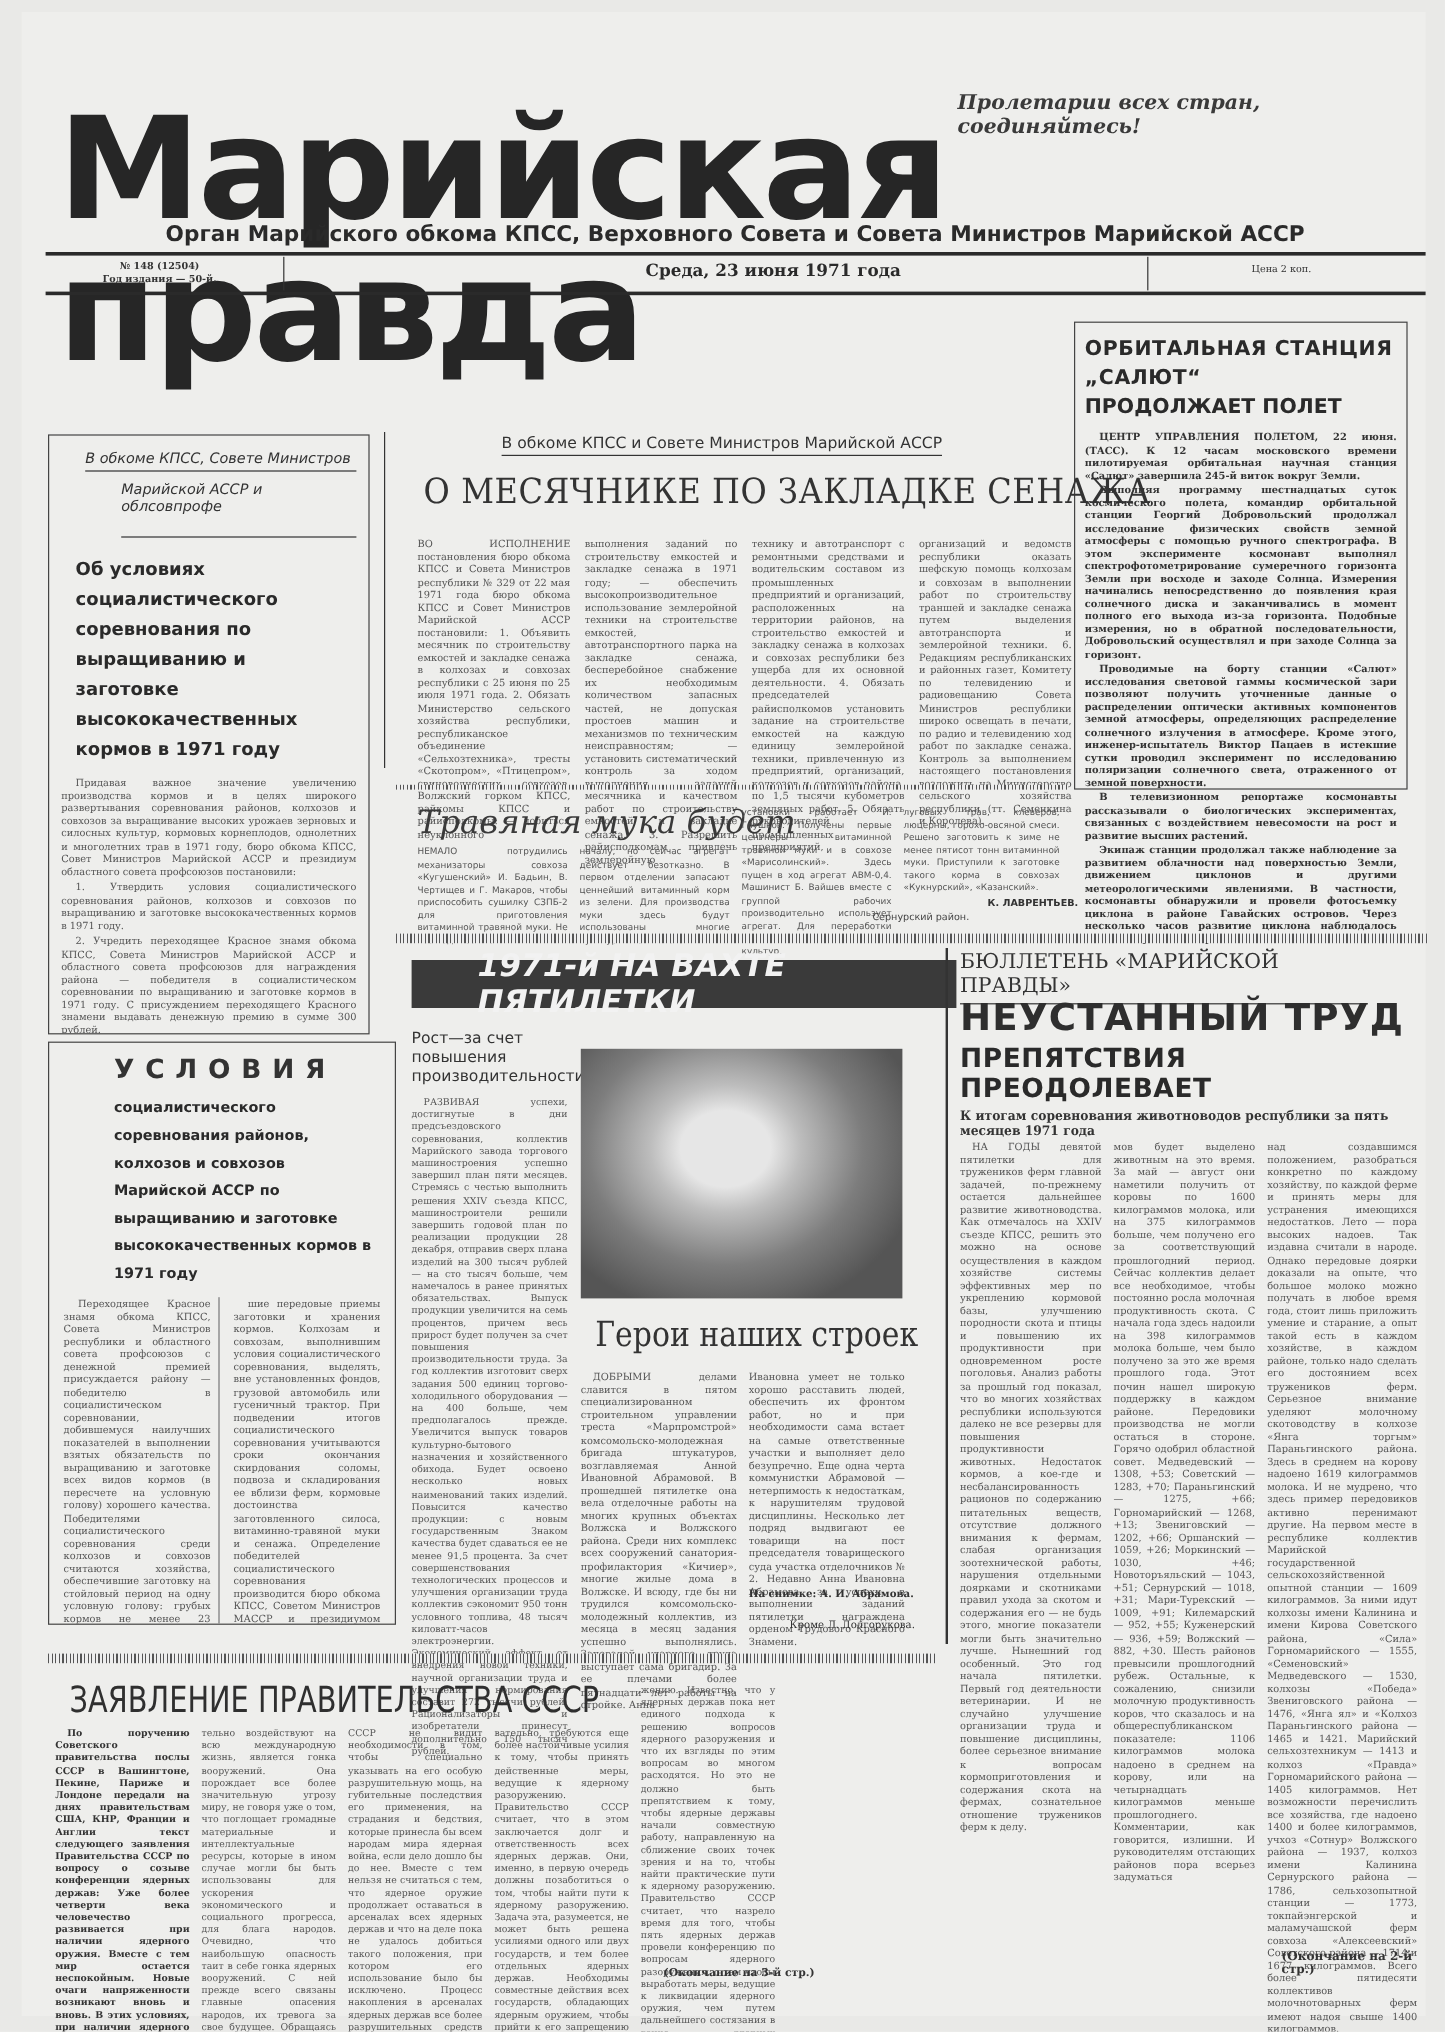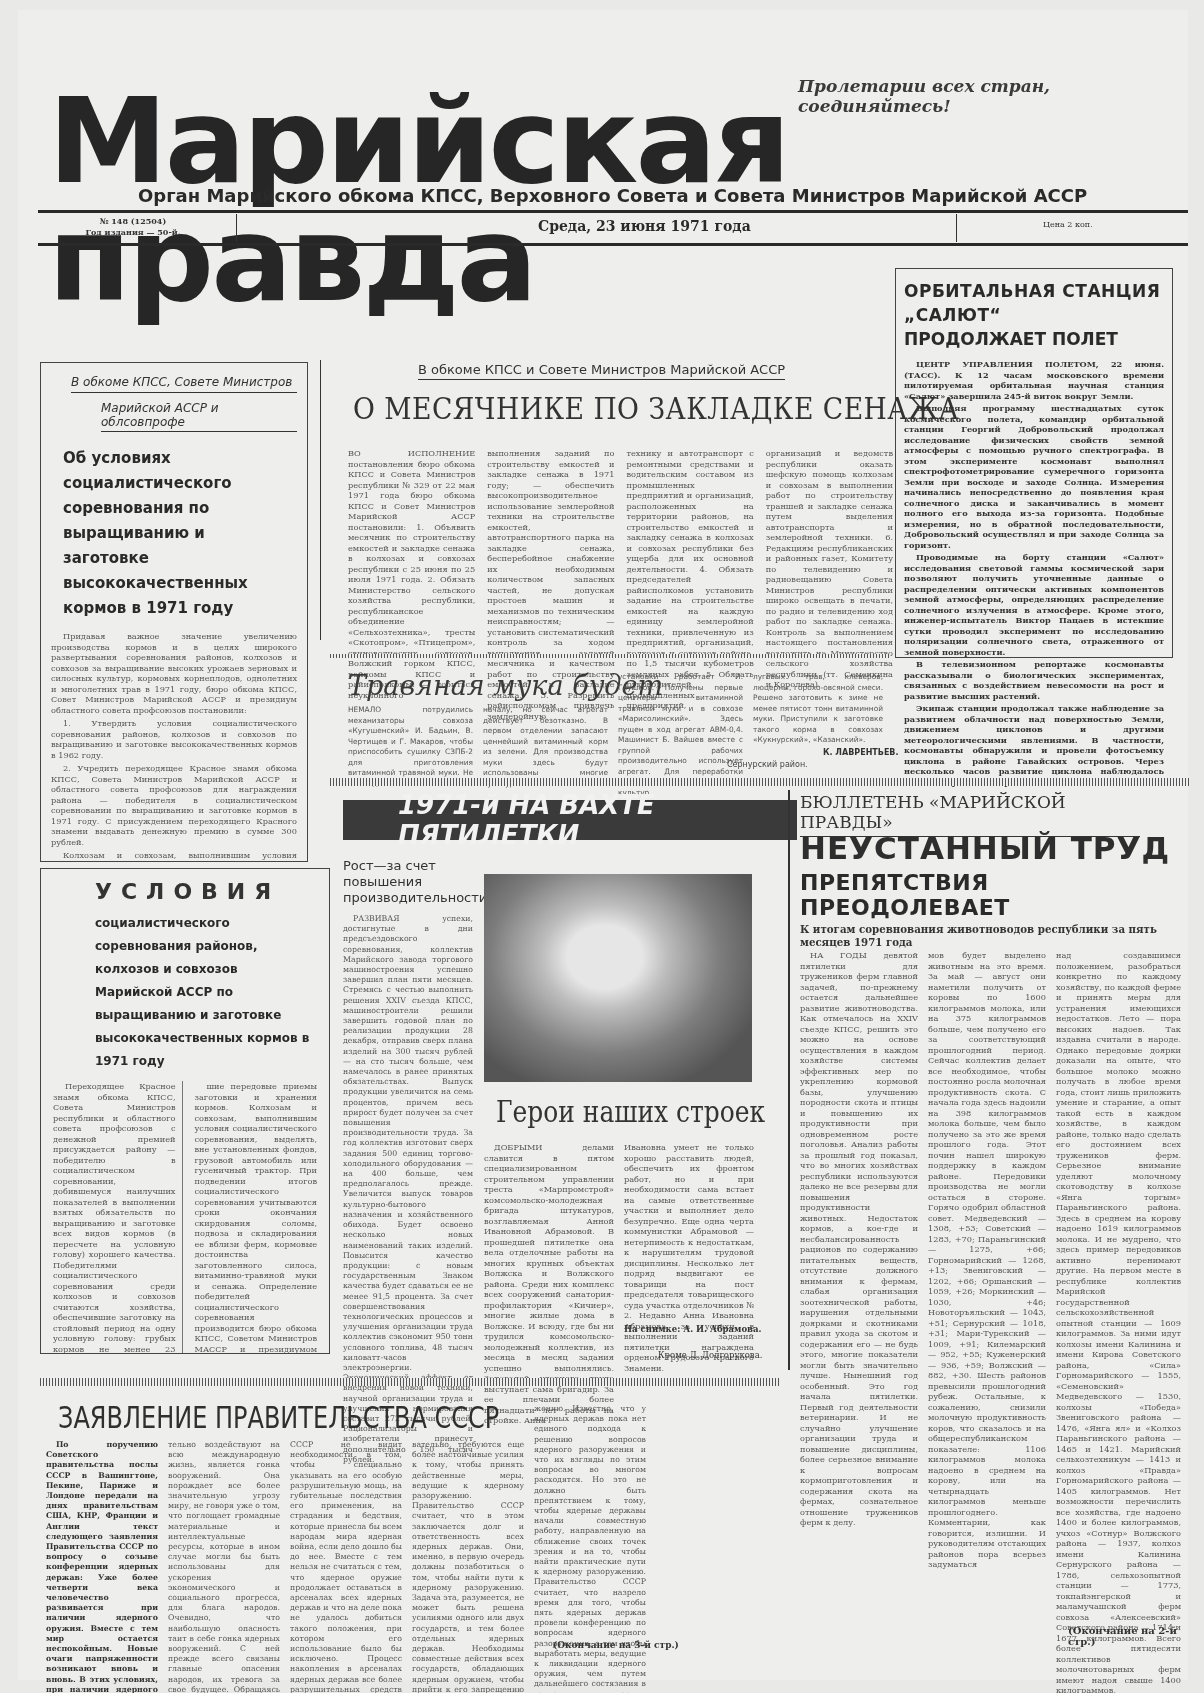--- a/index.html
+++ b/index.html
@@ -51,24 +51,24 @@
     <div class="cond" style="font-size:17px;line-height:24px;margin-bottom:8px;">ПРОДОЛЖАЕТ ПОЛЕТ</div>
     <p class="bodyb" style="margin:0 0 2px;text-indent:12px;">ЦЕНТР УПРАВЛЕНИЯ ПОЛЕТОМ, 22 июня. (ТАСС). К 12 часам московского времени пилотируемая орбитальная научная станция «Салют» завершила 245-й виток вокруг Земли.</p>
     <p class="bodyb" style="margin:0 0 2px;text-indent:12px;">Выполняя программу шестнадцатых суток космического полета, командир орбитальной станции Георгий Добровольский продолжал исследование физических свойств земной атмосферы с помощью ручного спектрографа. В этом эксперименте космонавт выполнял спектрофотометрирование сумеречного горизонта Земли при восходе и заходе Солнца. Измерения начинались непосредственно до появления края солнечного диска и заканчивались в момент полного его выхода из-за горизонта. Подобные измерения, но в обратной последовательности, Добровольский осуществлял и при заходе Солнца за горизонт.</p>
     <p class="bodyb" style="margin:0 0 2px;text-indent:12px;">Проводимые на борту станции «Салют» исследования световой гаммы космической зари позволяют получить уточненные данные о распределении оптически активных компонентов земной атмосферы, определяющих распределение солнечного излучения в атмосфере. Кроме этого, инженер-испытатель Виктор Пацаев в истекшие сутки проводил эксперимент по исследованию поляризации солнечного света, отраженного от земной поверхности.</p>
     <p class="bodyb" style="margin:0 0 2px;text-indent:12px;">В телевизионном репортаже космонавты рассказывали о биологических экспериментах, связанных с воздействием невесомости на рост и развитие высших растений.</p>
     <p class="bodyb" style="margin:0 0 2px;text-indent:12px;">Экипаж станции продолжал также наблюдение за развитием облачности над поверхностью Земли, движением циклонов и другими метеорологическими явлениями. В частности, космонавты обнаружили и провели фотосъемку циклона в районе Гавайских островов. Через несколько часов развитие циклона наблюдалось вблизи берегов Австралии.</p>
   </div>
 
   <div class="abs box" style="left:22px;top:352px;width:268px;height:500px;padding:12px 10px;box-sizing:border-box;overflow:hidden;">
     <div class="kicker" style="margin-left:20px;padding-bottom:3px;">В обкоме КПСС, Совете Министров</div>
-    <div class="kicker" style="margin:8px 0 14px 50px;padding-bottom:2px;font-style:italic;">Марийской АССР и облсовпрофе</div>
+    <div class="kicker" style="margin:8px 0 14px 50px;padding-bottom:18px;font-style:italic;">Марийской АССР и облсовпрофе</div>
     <div class="cond" style="font-size:15px;line-height:25px;margin:0 0 10px 12px;width:230px;font-weight:bold;">Об условиях социалистического соревнования по выращиванию и заготовке высококачественных кормов в 1971 году</div>
     <p class="body" style="margin:0 0 3px;text-indent:12px;">Придавая важное значение увеличению производства кормов и в целях широкого развертывания соревнования районов, колхозов и совхозов за выращивание высоких урожаев зерновых и силосных культур, кормовых корнеплодов, однолетних и многолетних трав в 1971 году, бюро обкома КПСС, Совет Министров Марийской АССР и президиум областного совета профсоюзов постановили:</p>
-    <p class="body" style="margin:0 0 3px;text-indent:12px;">1. Утвердить условия социалистического соревнования районов, колхозов и совхозов по выращиванию и заготовке высококачественных кормов в 1962 году.</p>
+    <p class="body" style="margin:0 0 3px;text-indent:12px;">1. Утвердить условия социалистического соревнования районов, колхозов и совхозов по выращиванию и заготовке высококачественных кормов в 1971 году.</p>
     <p class="body" style="margin:0 0 3px;text-indent:12px;">2. Учредить переходящее Красное знамя обкома КПСС, Совета Министров Марийской АССР и областного совета профсоюзов для награждения района — победителя в социалистическом соревновании по выращиванию и заготовке кормов в 1971 году. С присуждением переходящего Красного знамени выдавать денежную премию в сумме 300 рублей.</p>
     <p class="body" style="margin:0 0 3px;text-indent:12px;">Колхозам и совхозам, выполнившим условия социалистического соревнования по выращиванию и заготовкам кормов, выделять, вне их фондов, грузовой автомобиль или гусеничный трактор.</p>
 
   </div>
 
   <div class="abs box" style="left:22px;top:858px;width:290px;height:486px;padding:10px 12px;box-sizing:border-box;overflow:hidden;">
     <div style="font-family:'DejaVu Sans','Liberation Sans',sans-serif;font-weight:bold;font-size:22px;letter-spacing:9px;margin-left:42px;color:#333;">УСЛОВИЯ</div>
     <div class="cond" style="font-size:12px;line-height:23px;margin:8px 0 8px 42px;width:220px;">социалистического соревнования районов, колхозов и совхозов Марийской АССР по выращиванию и заготовке высококачественных кормов в 1971 году</div>
     <div style="display:flex;gap:12px;">
       <p class="body" style="margin:0;flex:1;border-right:1px solid #777;padding-right:6px;text-indent:12px;">Переходящее Красное знамя обкома КПСС, Совета Министров республики и областного совета профсоюзов с денежной премией присуждается району — победителю в социалистическом соревновании, добившемуся наилучших показателей в выполнении взятых обязательств по выращиванию и заготовке всех видов кормов (в пересчете на условную голову) хорошего качества. Победителями социалистического соревнования среди колхозов и совхозов считаются хозяйства, обеспечившие заготовку на стойловый период на одну условную голову: грубых кормов не менее 23 центнеров, в том числе сена — 9, соломы — 60 центнеров, на силос — 40 концентратов, для молочного скота — 10 тонн, сенажа — 9, витаминно-травяной муки — 40 килограммов, и все кормов не менее 27 центнеров кормовых единиц.</p>

